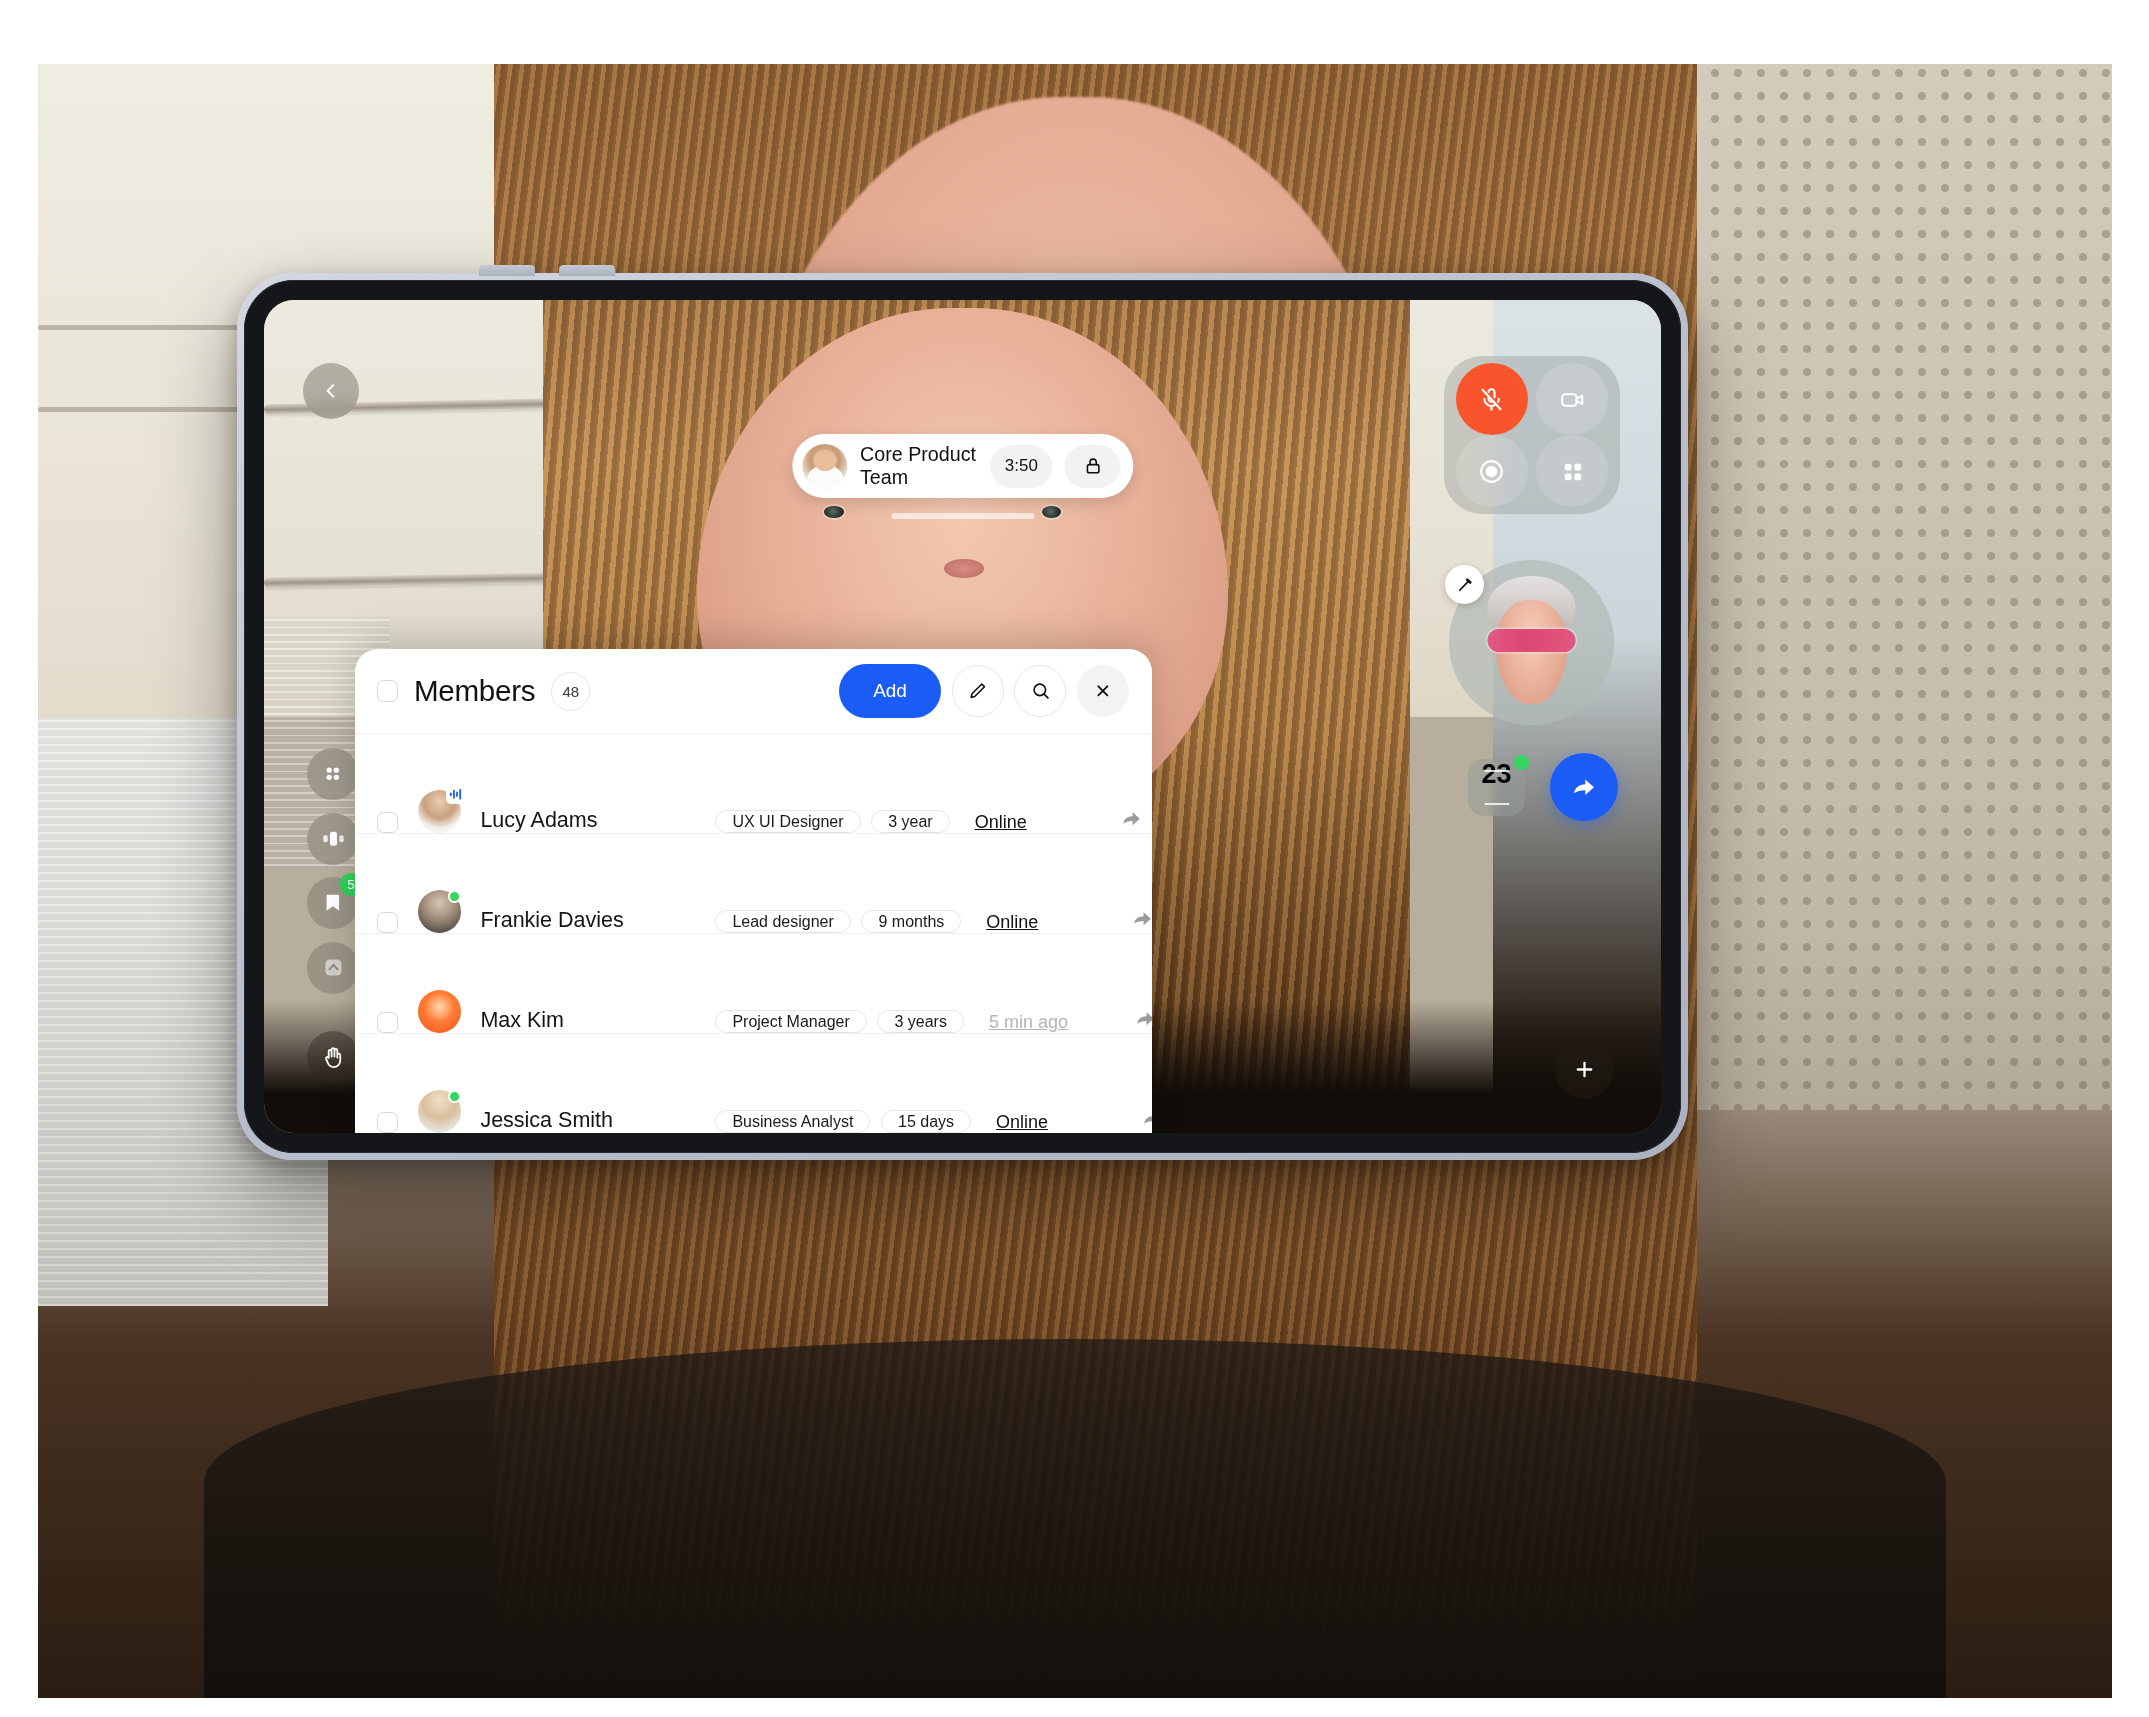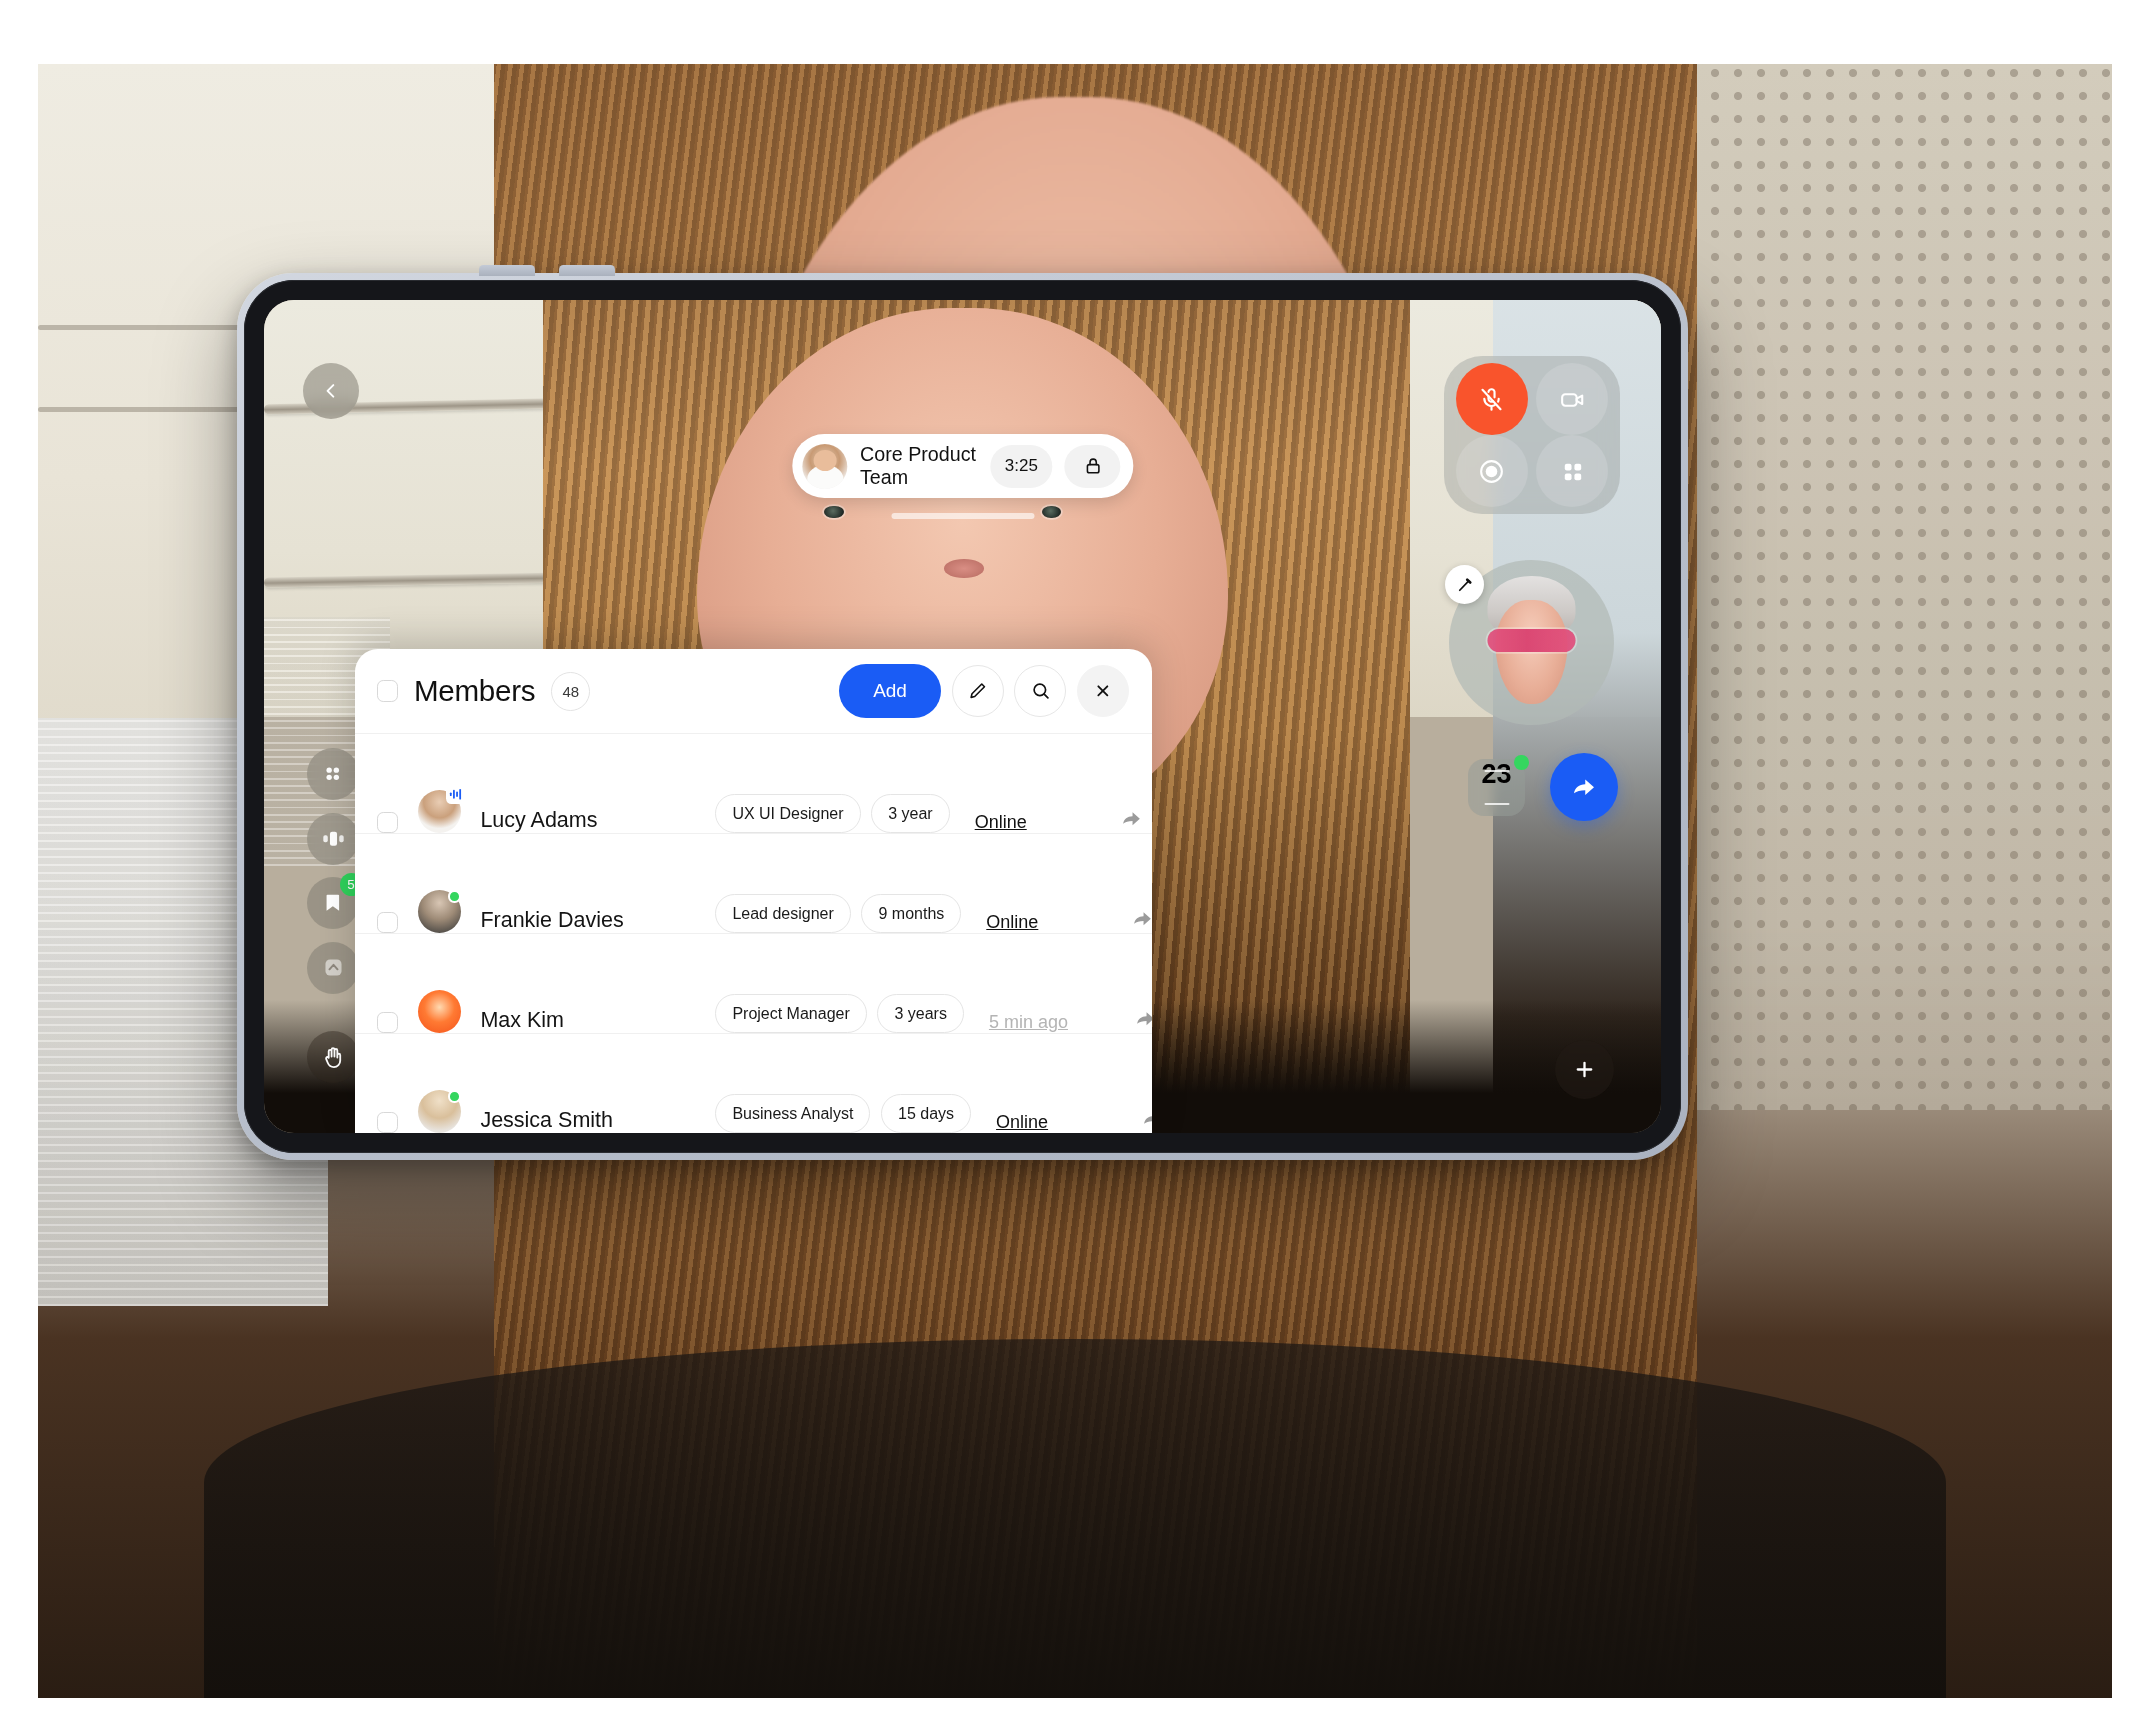--- a/index.html
+++ b/index.html
@@ -179,21 +179,21 @@
   .row-cbx{ margin-right:19.7px; }
   .row-av{ width:43px;height:43px;border-radius:50%;position:relative;flex:0 0 auto;margin-right:19.7px;
     overflow:visible; }
   .av-img{ position:absolute; inset:0; border-radius:50%; overflow:hidden; }
   .av-dot{ position:absolute; right:0px; top:0px; width:12.5px;height:12.5px;border-radius:50%;
     background:#35d65f; border:2.2px solid #fff; }
   .av-speak{ position:absolute; right:-5.4px; top:-5.4px; width:19.7px;height:19.7px;border-radius:5.4px;
     background:#fff; display:flex;align-items:center;justify-content:center; }
   .row-name{ font-size:21.5px; color:#141414; width:235px; flex:0 0 auto; }
   .row-tags{ display:flex; align-items:center; gap:10.7px; flex:0 0 auto; }
-  .tag{ height:39px;padding:0 16px;border-radius:20.6px;border:1.3px solid #e5e5e5;background:#fff;
+  .tag{ height:23px;padding:0 16px;border-radius:20.6px;border:1.3px solid #e5e5e5;background:#fff;
     display:flex;align-items:center;justify-content:center;font-size:16px;color:#1a1a1a;white-space:nowrap; }
   .row-status{ margin-left:auto; font-size:18px; color:#111; width:161px; text-align:left;
     padding-left:25px; flex:0 0 auto;text-decoration:underline; }
   .row-status.muted{ color:#b4b4b4; }
   .row-acts{ display:flex;align-items:center;gap:27px; flex:0 0 auto; padding-left:5.4px;}
   .act{ width:30px;height:30px;display:flex;align-items:center;justify-content:center;cursor:pointer; }
 </style>
 </head>
 <body>
 
@@ -238,21 +238,21 @@
 
     <div id="back-btn" class="glass circ-btn">
       <svg width="19.7" height="19.7" viewBox="0 0 24 24" fill="none" stroke="#fff" stroke-width="2.4" stroke-linecap="round" stroke-linejoin="round">
         <polyline points="15 5 8 12 15 19"></polyline>
       </svg>
     </div>
 
     <div id="title-pill">
       <div id="pill-avatar"></div>
       <div id="pill-title">Core Product Team</div>
-      <div class="pill-chip">3:25</div>
+      <div class="pill-chip">3:50</div>
       <div class="pill-chip">
         <svg width="19.7" height="19.7" viewBox="0 0 24 24" fill="none" stroke="#111" stroke-width="1.9" stroke-linecap="round" stroke-linejoin="round">
           <rect x="5" y="10.5" width="14" height="10" rx="2.2"></rect>
           <path d="M8.2 10.5V7.6a3.8 3.8 0 0 1 7.6 0v2.9"></path>
         </svg>
       </div>
     </div>
     <div id="drag-handle"></div>
 
     <div id="left-rail">

